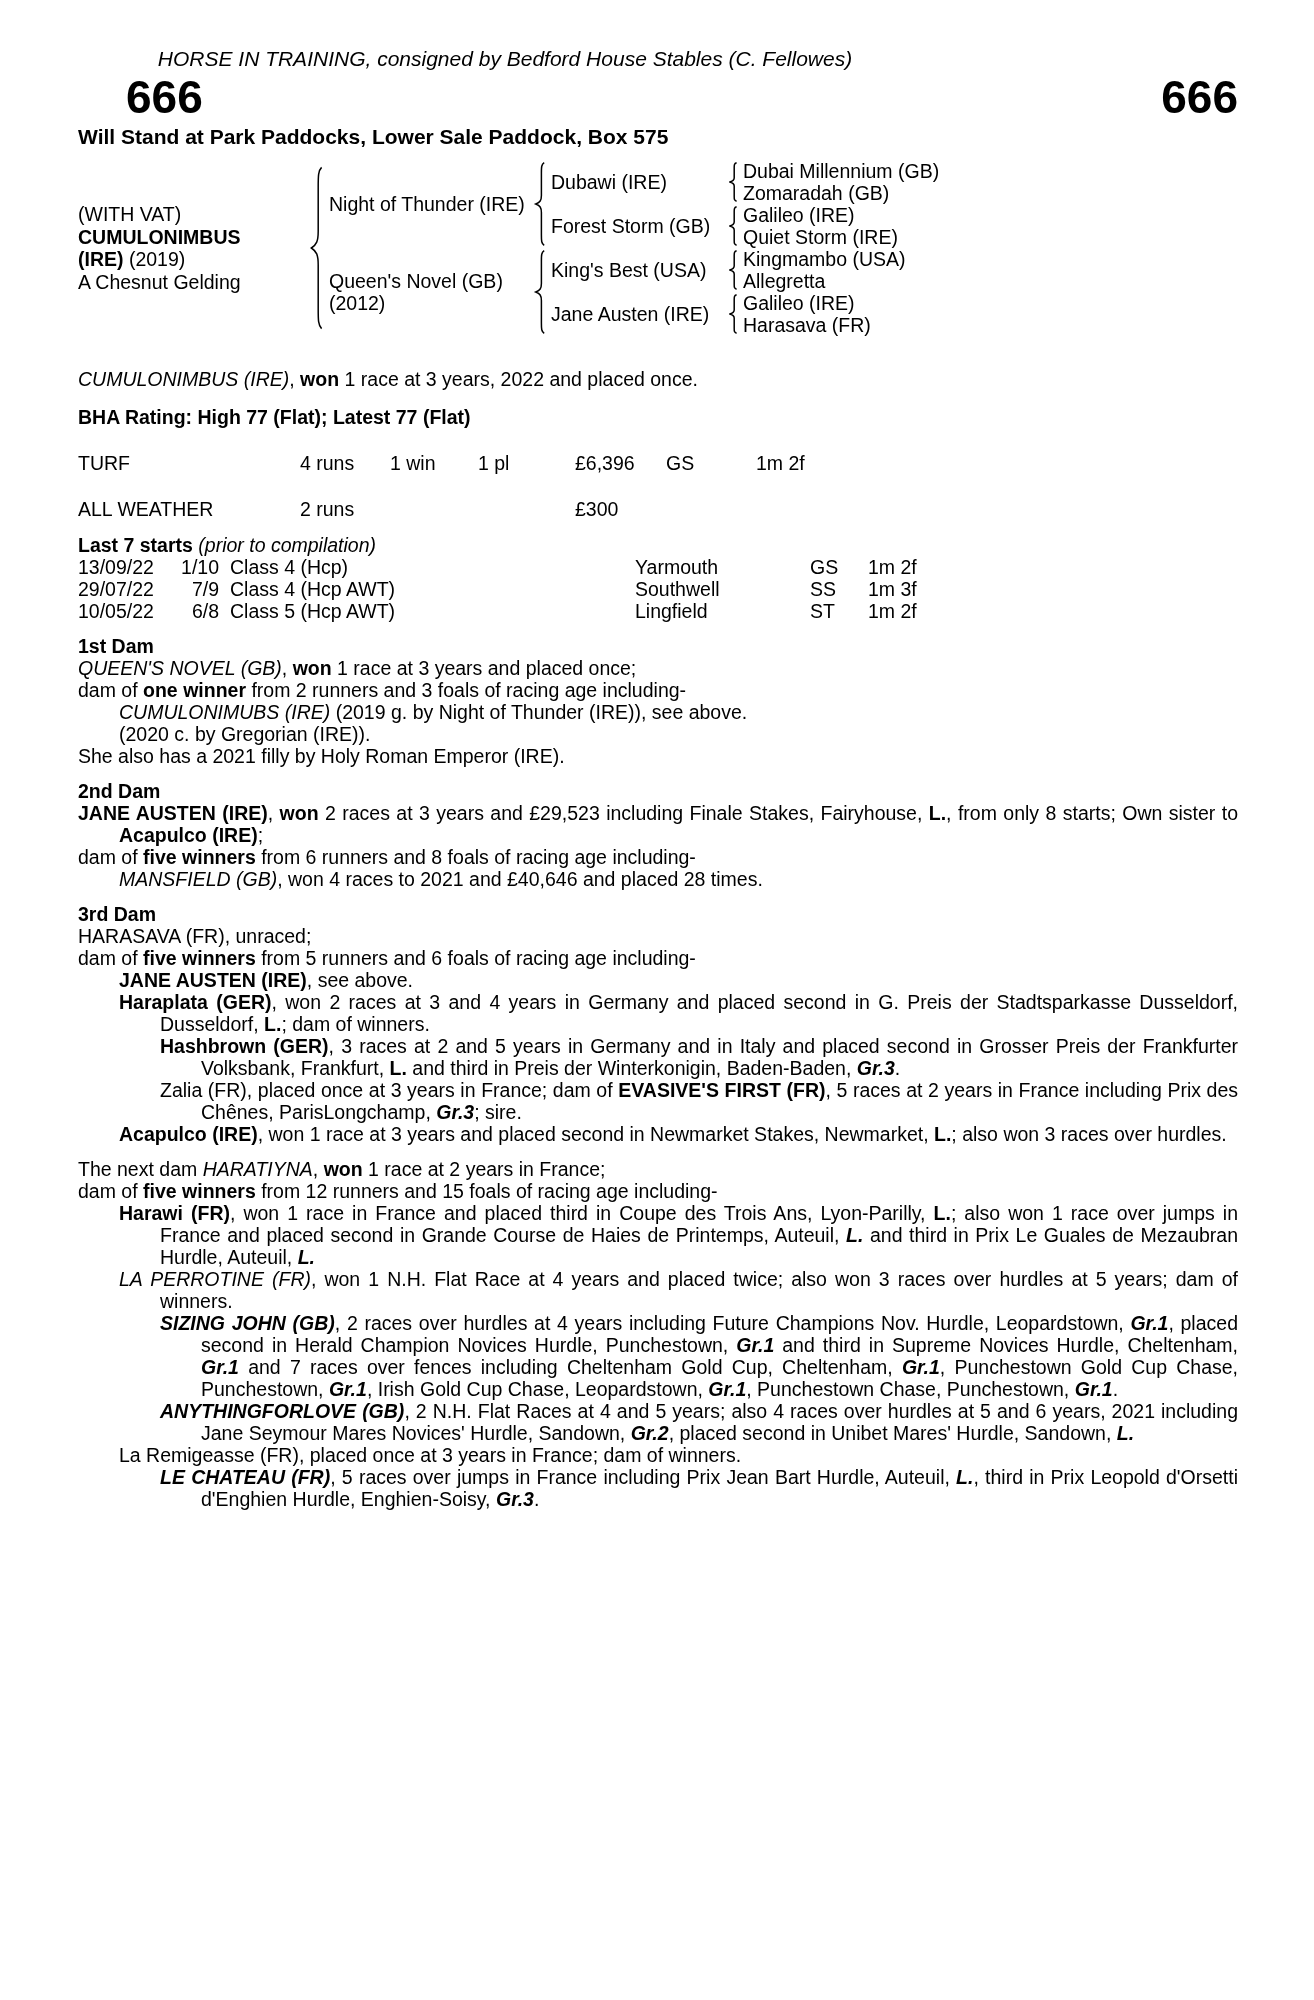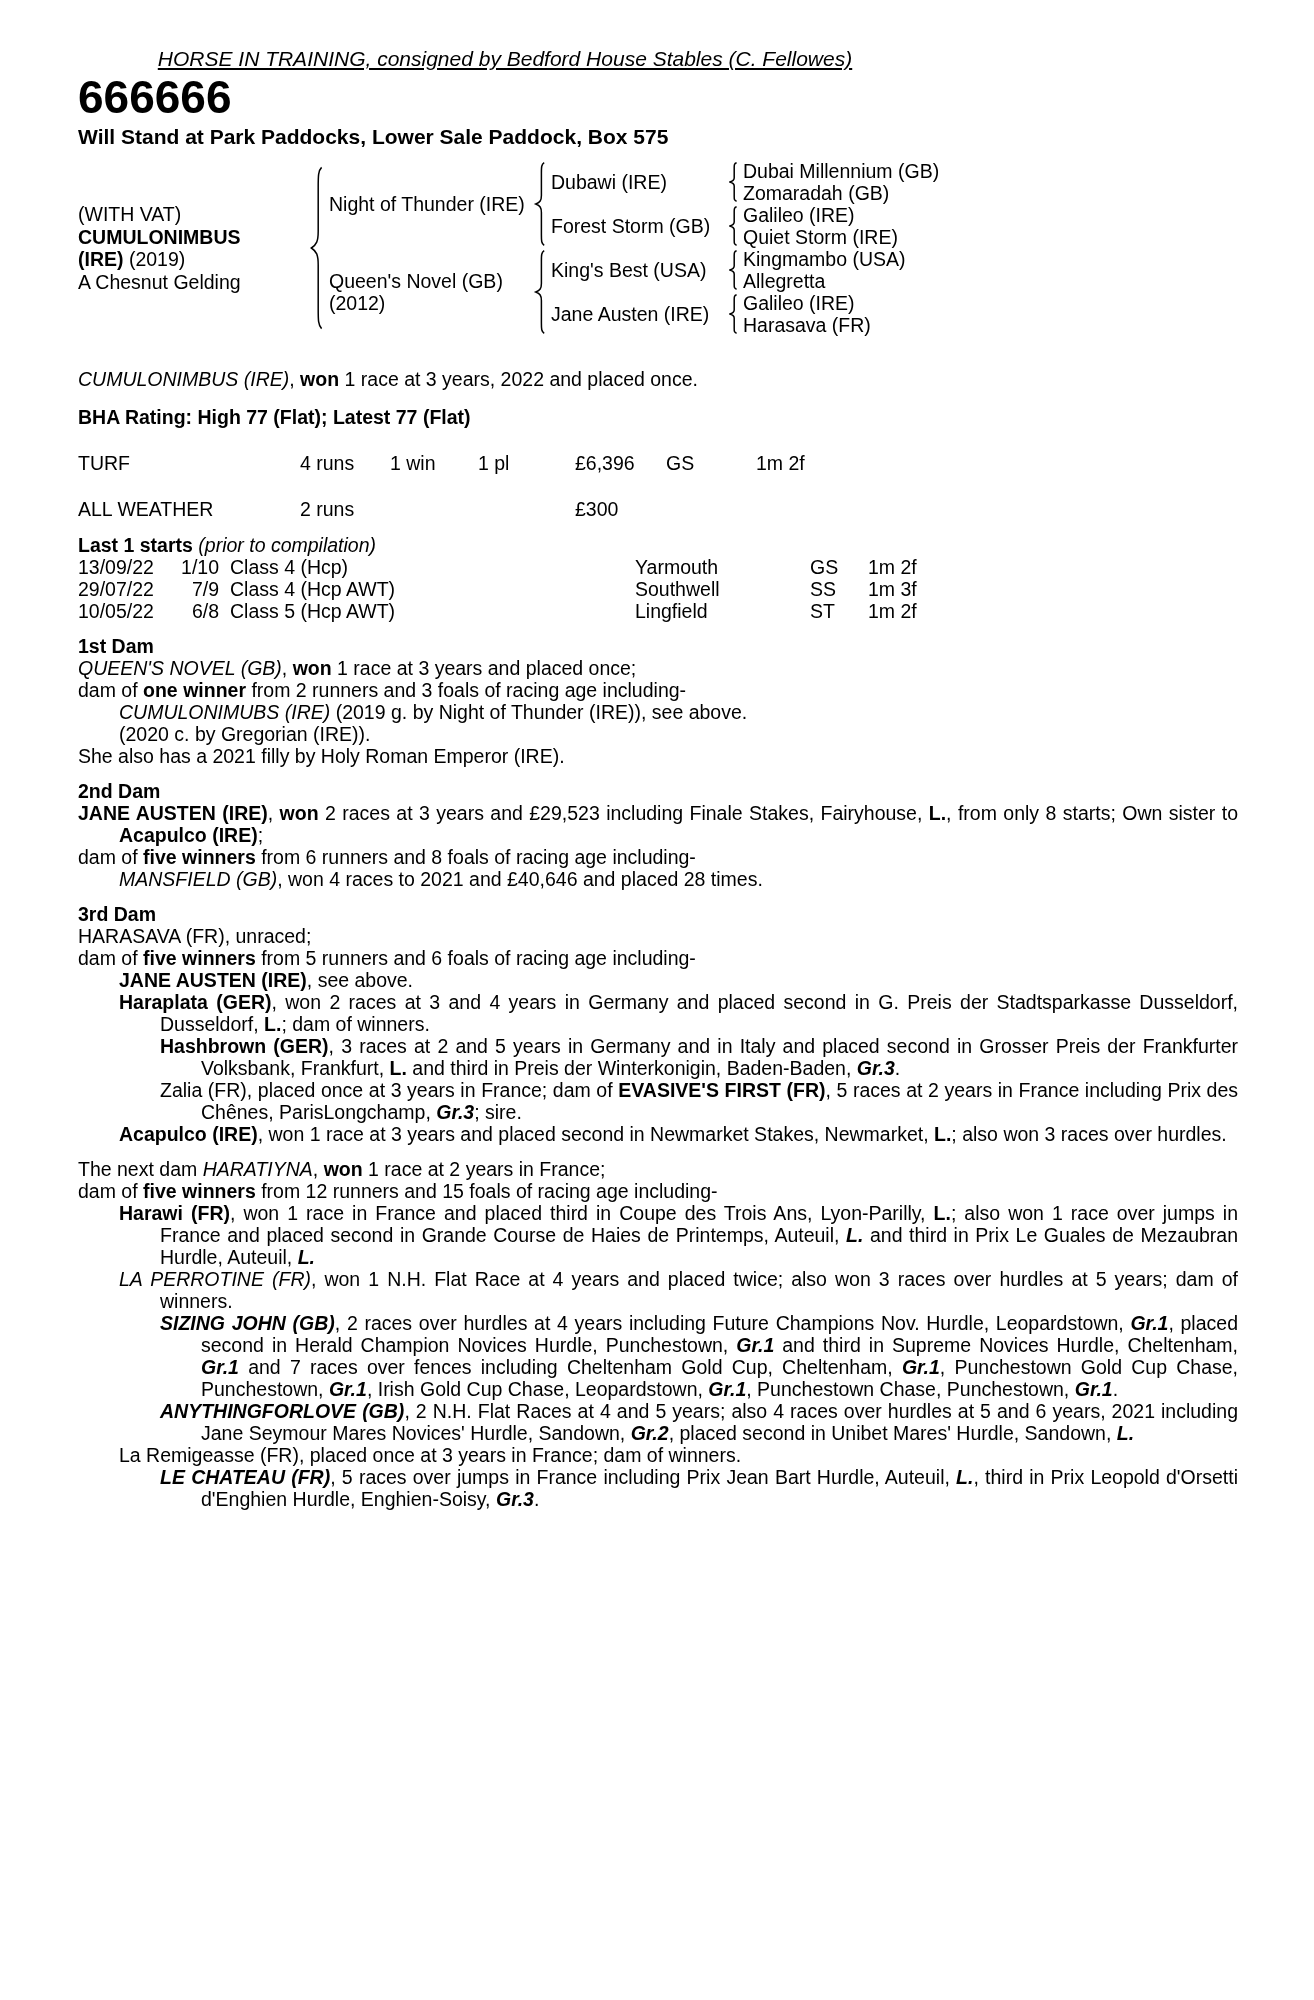--- a/index.html
+++ b/index.html
@@ -7,22 +7,22 @@
   body {
     width:1314px; height:2000px; overflow:hidden;
     color:#000;
     font-family:"Liberation Sans","DejaVu Sans",sans-serif;
     font-size:19.5px;
   }
   .page { padding:46px 76px 0 78px; }
   .b { font-weight:700; }
   .i { font-style:italic; }
 
-  .consignor { width:854px; text-align:center; font-style:italic; font-size:21px; line-height:26px;text-decoration:underline; }
-  .lot-row { display:flex; align-items:baseline; margin-top:0px; }
+  .consignor { width:854px; text-align:center; font-style:italic; font-size:21px; line-height:26px; }
+  .lot-row { display:flex; justify-content:space-between; align-items:baseline; margin-top:0px;margin-left:48px; }
   .lot { font-size:46px; font-weight:700; line-height:50px; }
   .stand { font-weight:700; font-size:21px; line-height:26px; margin-top:2px; }
 
   .pedigree { display:flex; align-items:center; margin-top:10px; }
   .ped-col { display:flex; flex-direction:column; justify-content:center; }
   .ped-row { display:flex; align-items:center; }
   .ped-subject { width:226px; line-height:22.5px; }
   .ped-parent-name { width:200px; line-height:22px; }
   .ped-gp-name { width:172px; line-height:22px; }
   .ped-ggp { height:22px; line-height:22px; white-space:nowrap; }
@@ -170,21 +170,21 @@
       <span class="sr-runs">2 runs</span>
       <span class="sr-wins"></span>
       <span class="sr-places"></span>
       <span class="sr-earn">£300</span>
       <span class="sr-going"></span>
       <span class="sr-dist"></span>
     </div>
   </div>
 
   <div class="ls">
-    <div class="ls-heading"><span class="b">Last 1 starts</span> <span class="i">(prior to compilation)</span></div>
+    <div class="ls-heading"><span class="b">Last 7 starts</span> <span class="i">(prior to compilation)</span></div>
 
     <div class="ls-row">
       <span class="ls-date">13/09/22</span>
       <span class="ls-pos">1/10</span>
       <span class="ls-class">Class 4 (Hcp)</span>
       <span class="ls-venue">Yarmouth</span>
       <span class="ls-going">GS</span>
       <span class="ls-dist">1m 2f</span>
     </div>
     <div class="ls-row">

